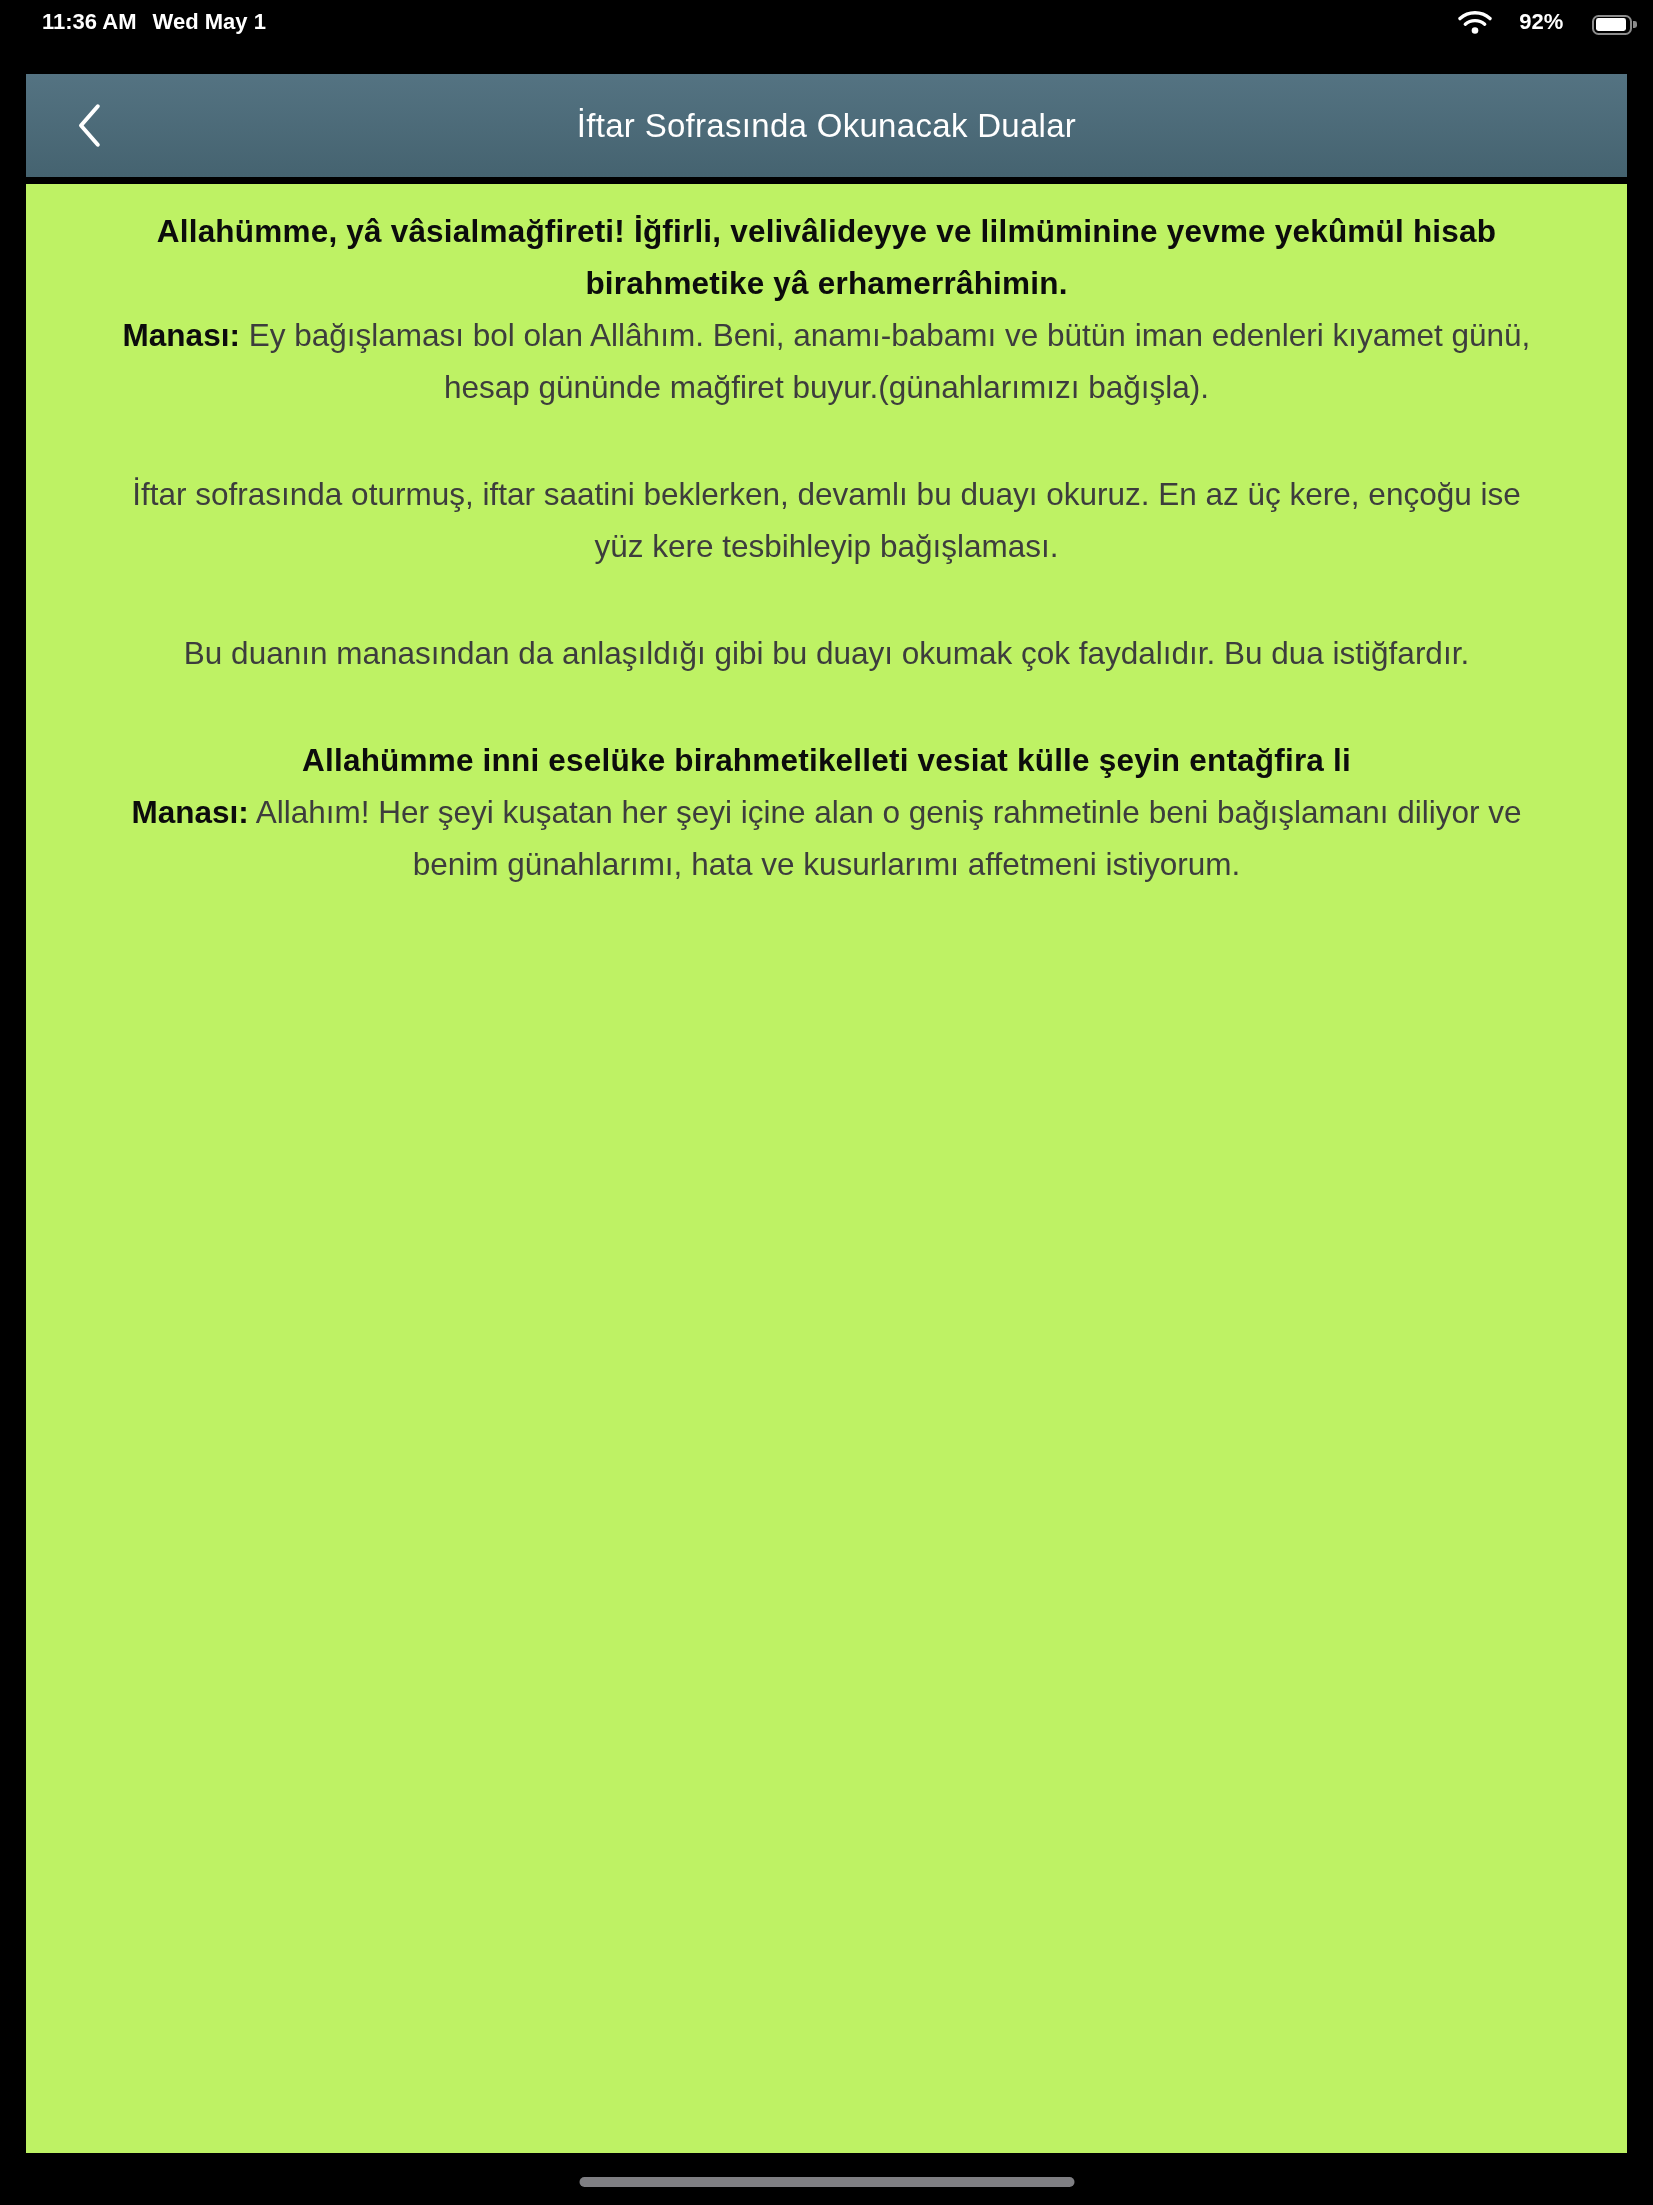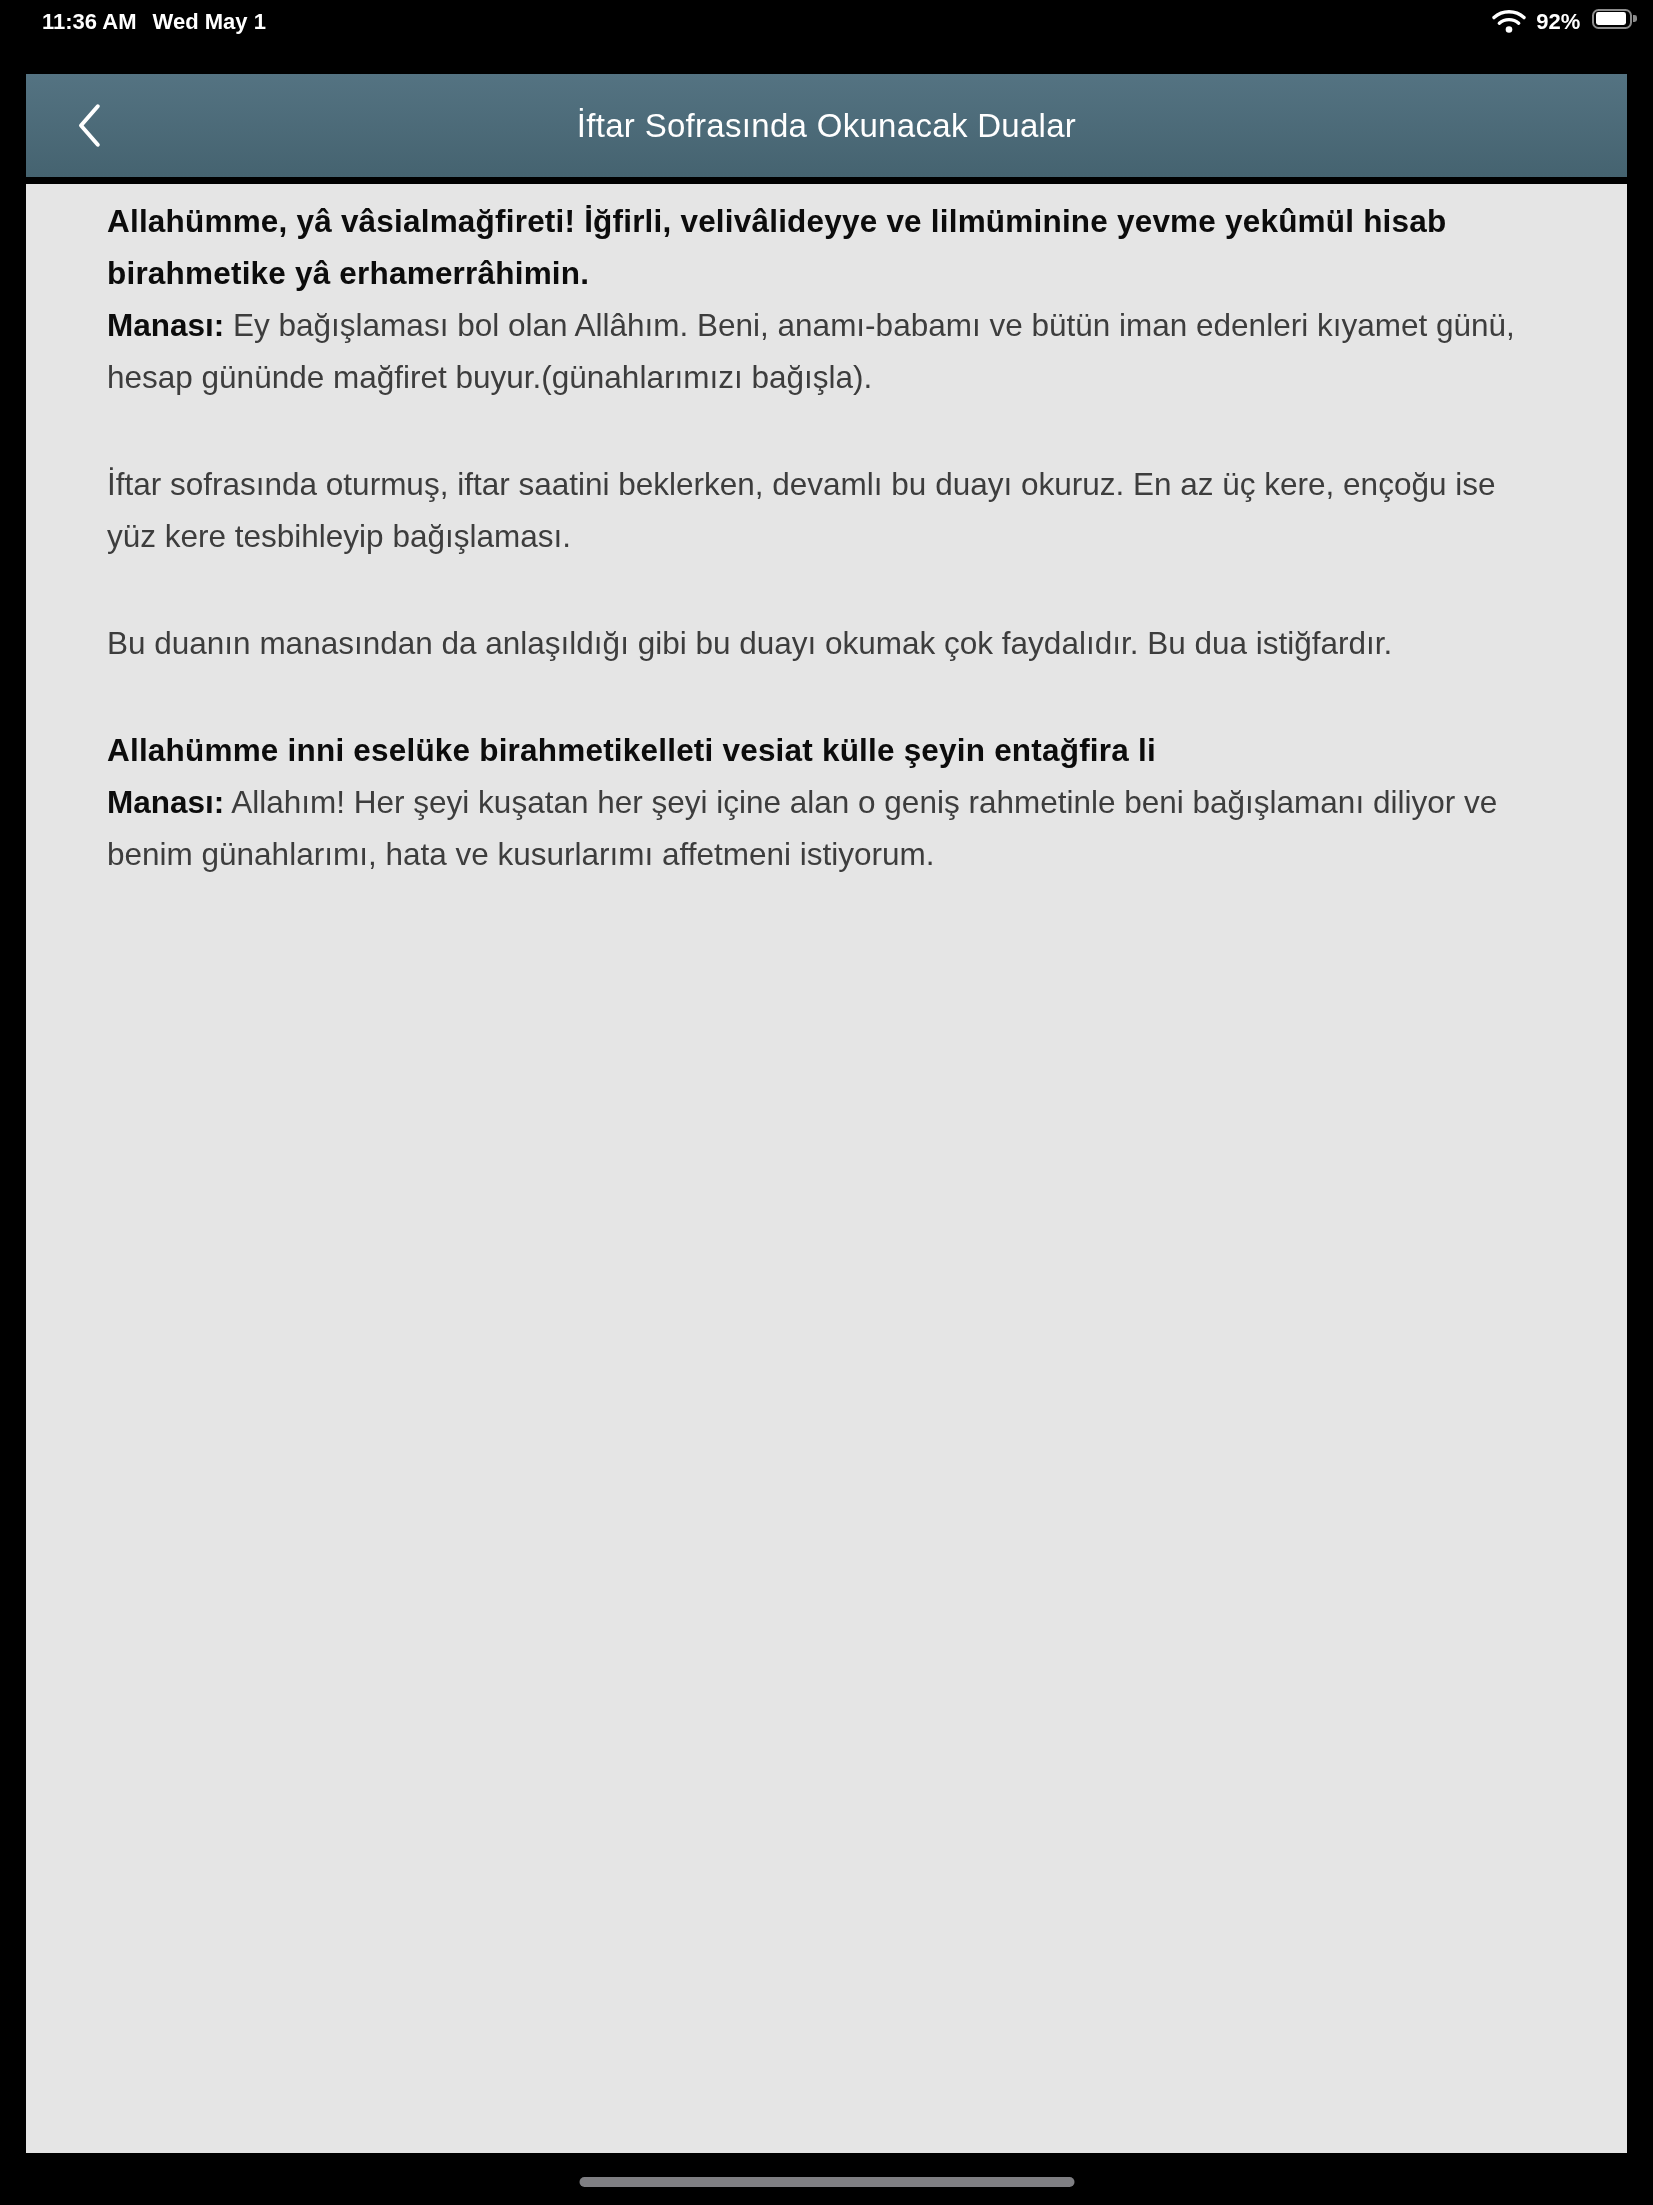--- a/index.html
+++ b/index.html
@@ -14,21 +14,21 @@
   
   .status-bar{
     position:absolute;top:0;left:0;width:1653px;height:39px;
     box-sizing:border-box;
     display:flex;align-items:center;justify-content:space-between;
     padding:4.8px 21px 0 42px;
     color:var(--status-text,#ffffff);
     font-size:22px;font-weight:700;
   }
   .status-left{display:flex;align-items:center;gap:16px;}
-  .status-right{display:flex;align-items:flex-start;gap:10px;}
+  .status-right{display:flex;align-items:flex-end;gap:27px;}
   .battery{
     width:40px;height:20px;
     border:2.4px solid rgba(255,255,255,.55);
     border-radius:6.5px;
     box-sizing:border-box;
     position:relative;
     display:flex;align-items:stretch;
     padding:1.6px;
     margin-left:1.6px;
   }
@@ -56,24 +56,25 @@
     color:#fff;
     font-size:33px;
     font-weight:500;
     letter-spacing:0.3px;
     white-space:nowrap;
   }
 
   
   .content{
     position:absolute;top:184px;left:26px;right:26px;bottom:52px;
-    background:#e5e5e5;
+    background:#bef264;
     box-sizing:border-box;
-    padding:11px 81px 0 81px;
+    padding:21px 81px 0 81px;
     overflow:hidden;
+    text-align:center;
   }
   .para{
     margin:0;
     font-size:31.5px;
     line-height:52px;
     color:var(--body-text,#3d3d3d);
   }
   .para.bold{
     font-weight:700;
     color:#0c0c0c;

